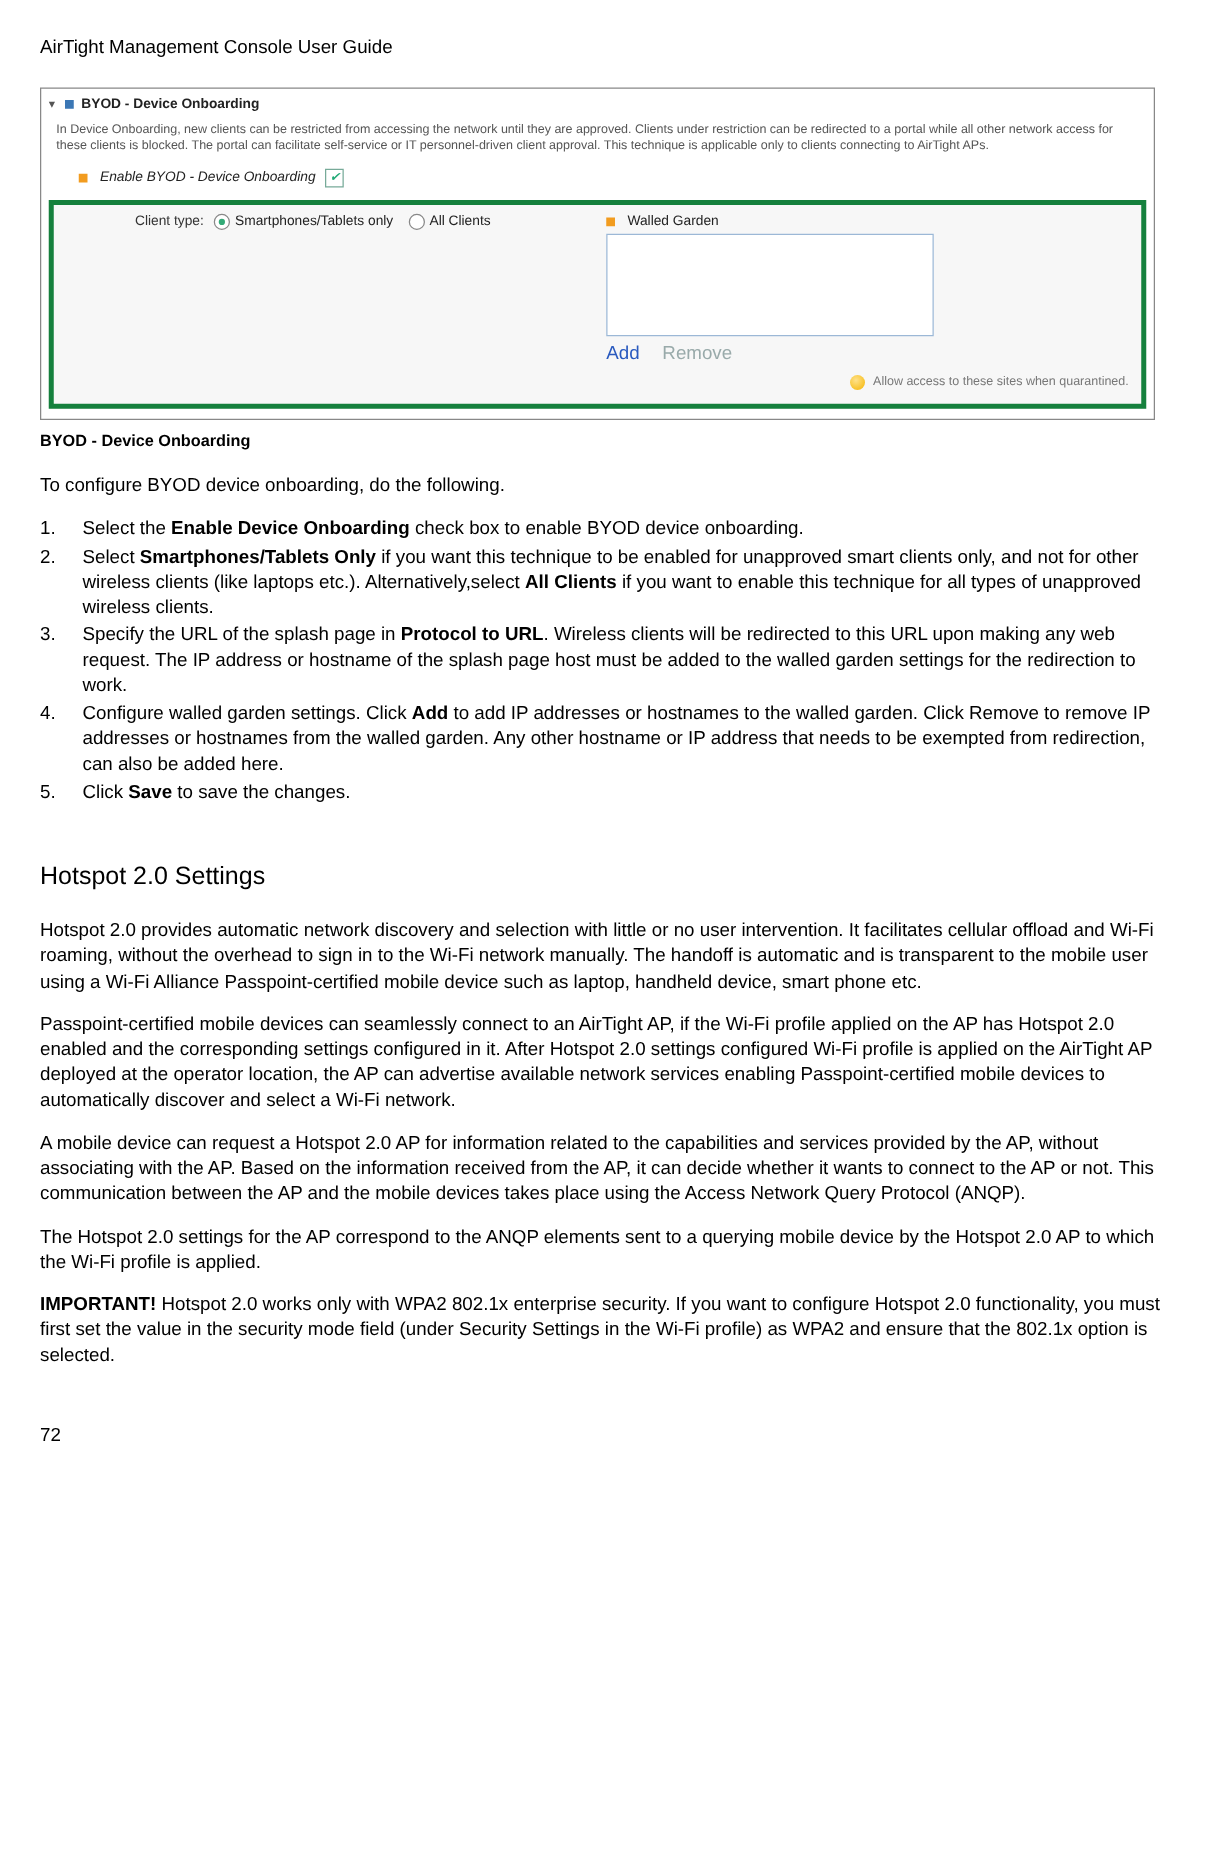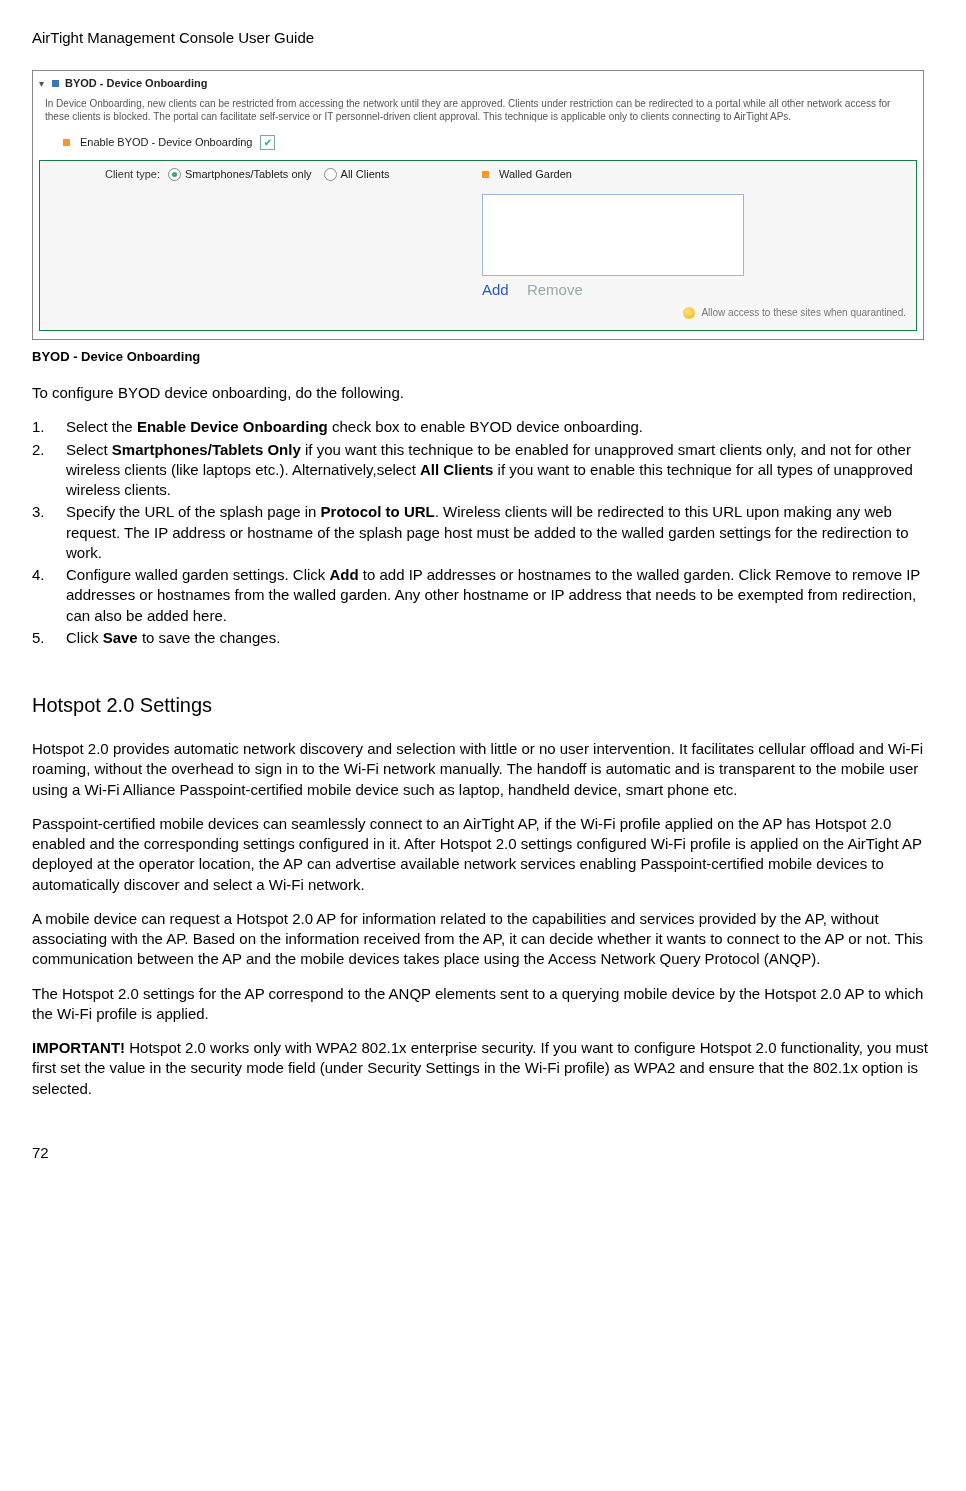--- a/index.html
+++ b/index.html
@@ -3,33 +3,33 @@
 <meta charset="utf-8">
 <style>
 body { font-family: Arial, Helvetica, sans-serif; font-size: 15px; color: #000; margin: 0; padding: 28px 32px; line-height: 1.35; max-width: 966px; }
 .header-title { font-size: 15px; margin-bottom: 22px; }
 .screenshot { border: 1px solid #888; background: #fff; padding: 0; margin-bottom: 8px; width: 890px; font-size: 11px; color: #222; }
 .ss-top { display: flex; align-items: center; padding: 5px 6px 4px 6px; }
 .ss-chevron { color: #555; font-size: 10px; margin-right: 8px; }
 .ss-sqbullet { width: 7px; height: 7px; background: #3b77b5; margin-right: 6px; display: inline-block; }
 .ss-title { font-weight: bold; }
 .ss-desc { padding: 2px 12px 6px 12px; font-size: 10px; color: #555; line-height: 1.3; }
-.ss-enable-row { display: flex; align-items: center; padding: 6px 12px 8px 30px; font-size: 11px; }
+.ss-enable-row { display: flex; align-items: center; padding: 6px 12px 8px 30px; font-size: 11px; font-style: italic; }
 .ss-bullet-orange { width: 7px; height: 7px; background: #f29c1f; margin-right: 10px; display: inline-block; }
 .ss-check { width: 13px; height: 13px; border: 1px solid #7a9; display: inline-flex; align-items: center; justify-content: center; margin-left: 8px; font-size: 10px; color: #2a7; background: #fff; }
-.ss-panel-outer { border: 1px solid #15803d; margin: 2px 6px 8px 6px; background: #f7f7f7; padding: 6px 10px 10px 10px; }
+.ss-panel-outer { border: 4px solid #15803d; margin: 2px 6px 8px 6px; background: #f7f7f7; padding: 6px 10px 10px 10px; }
 .ss-panel-inner { display: flex; gap: 32px; }
 .ss-col-left { flex: 0 0 400px; }
 .ss-col-right { flex: 1; }
 .ss-row { display: flex; align-items: center; margin-bottom: 6px; font-size: 11px; }
 .ss-label-r { width: 110px; text-align: right; margin-right: 8px; color: #333; }
 .ss-radio { width: 11px; height: 11px; border: 1px solid #888; border-radius: 50%; margin-right: 4px; display: inline-flex; align-items: center; justify-content: center; background: #fff; }
 .ss-radio.on::after { content: ""; width: 5px; height: 5px; background: #3a7; border-radius: 50%; }
 .ss-input { border: 1px solid #7fa6cc; width: 145px; height: 16px; background: #fff; }
-.ss-wg-title { display: flex; align-items: center; font-size: 11px; margin-bottom: 12px; }
+.ss-wg-title { display: flex; align-items: center; font-size: 11px; margin-bottom: 2px; }
 .ss-listbox { border: 1px solid #9cb8d6; width: 260px; height: 80px; background: #fff; }
 .ss-links { margin-top: 4px; font-size: 15px; }
 .ss-links a { color: #2a5abf; text-decoration: none; margin-right: 14px; }
 .ss-link-disabled { color: #9aa; }
 .ss-tip { margin-top: 6px; font-size: 10px; color: #777; display: flex; align-items: center; justify-content: flex-end; }
 .ss-bulb { width: 12px; height: 12px; background: radial-gradient(circle at 40% 35%, #ffe28a, #f5b400); border-radius: 50%; margin-right: 6px; }
 .fig-caption { font-family: Verdana, Arial, sans-serif; font-weight: bold; font-size: 13px; margin-top: 4px; margin-bottom: 18px; }
 p { margin: 0 0 14px 0; }
 ol.steps { margin: 0 0 30px 0; padding-left: 0; list-style: none; counter-reset: stp; }
 ol.steps li { counter-increment: stp; margin-bottom: 2px; padding-left: 34px; position: relative; line-height: 1.35; }

